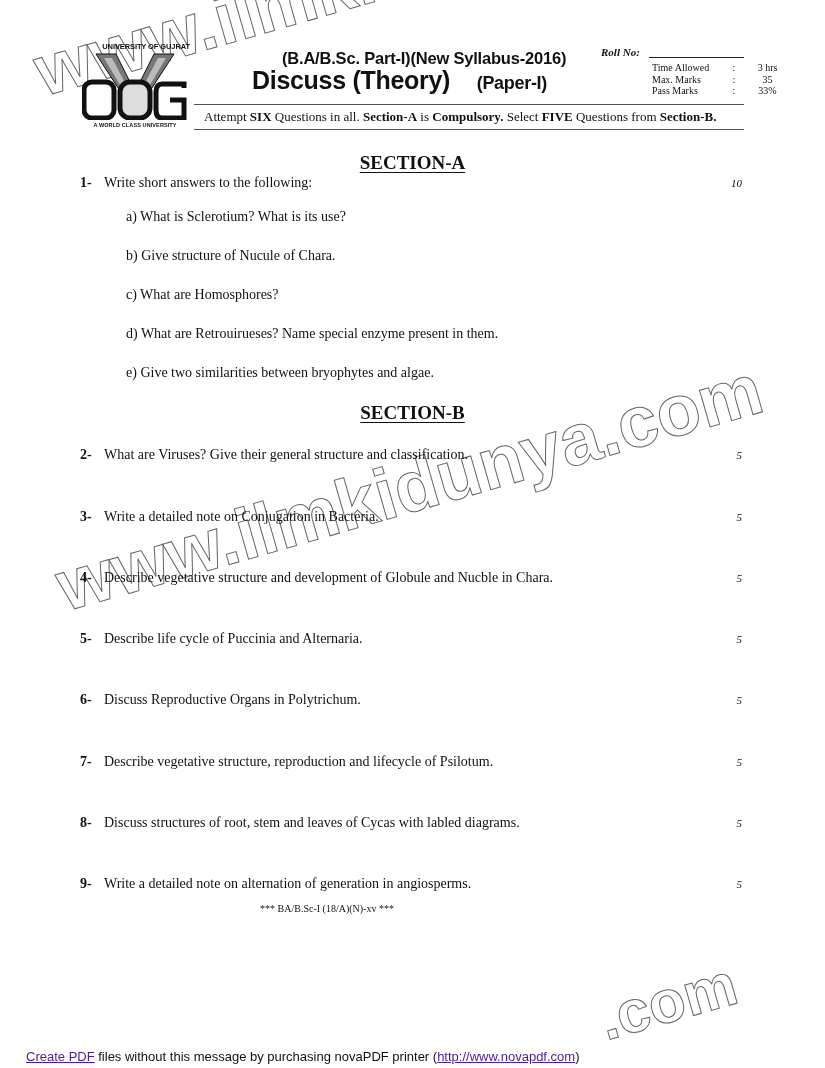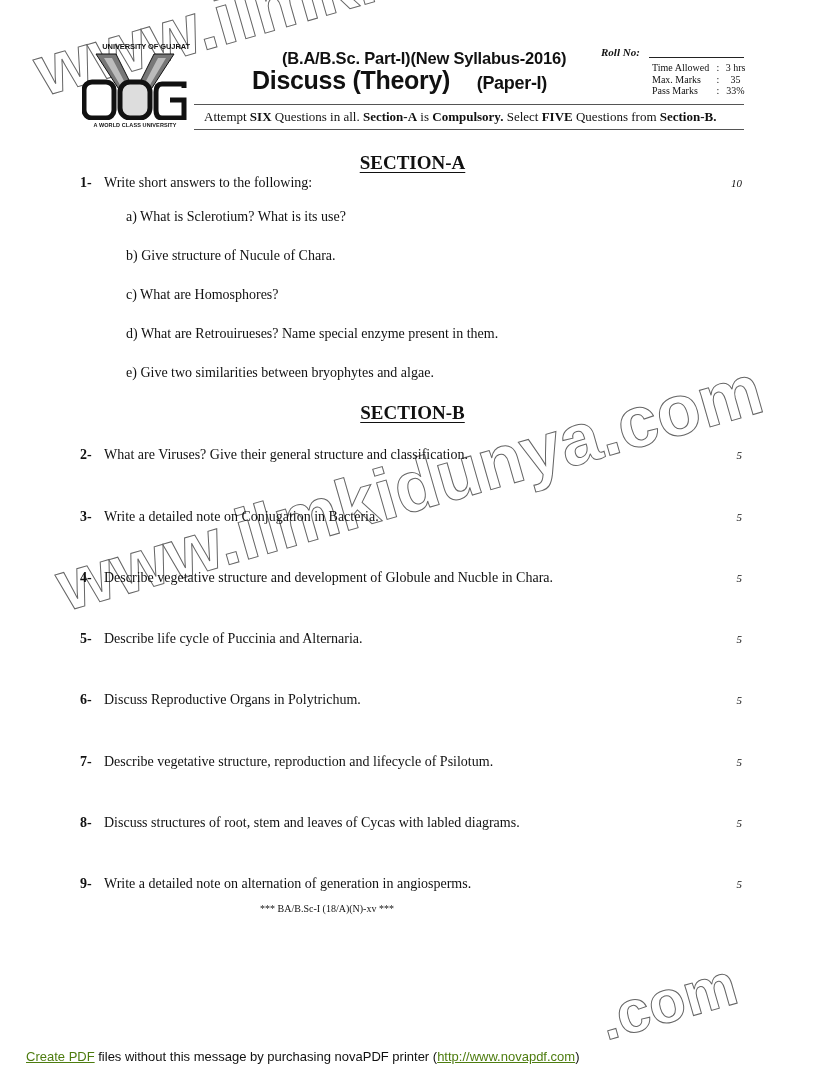--- a/index.html
+++ b/index.html
@@ -11,21 +11,21 @@
   .logo-mark { position: absolute; left: 2px; top: 10px; width: 106px; height: 68px; }
   .logo-bottom { position: absolute; left: 0; top: 80px; width: 110px; text-align: center; font-family: "Liberation Sans", sans-serif; font-size: 5.5px; font-weight: bold; letter-spacing: 0.1px; }
 
   .subtitle { position: absolute; left: 252px; top: 49px; font-family: "Liberation Sans", sans-serif; font-weight: bold; font-size: 16.5px; letter-spacing: -0.2px; margin-left: 30px; }
   .title { position: absolute; left: 252px; top: 66px; font-family: "Liberation Sans", sans-serif; font-weight: bold; font-size: 25px; letter-spacing: -0.3px; white-space: nowrap; }
   .title .paper { font-size: 18px; margin-left: 20px; }
 
   .roll { position: absolute; left: 601px; top: 46px; font-style: italic; font-weight: bold; font-size: 11px; }
   .roll-line { position: absolute; left: 649px; top: 57px; width: 95px; border-top: 1.5px solid #222; }
   .meta { position: absolute; left: 652px; top: 62px; font-size: 10px; line-height: 11.5px; }
-  .meta-row { display: flex; }
+  .meta-row { display: flex; gap: 16px; }
   .meta-row .k { width: 60px; }
   .meta-row .c { width: 12px; text-align: center; }
   .meta-row .v { width: 23px; text-align: center; }
 
   .rule { position: absolute; left: 194px; width: 550px; border-top: 1.5px solid #555; }
   .rule.r1 { top: 104px; }
   .rule.r2 { top: 129px; }
   .instructions { position: absolute; left: 204px; top: 109px; font-size: 13px; white-space: nowrap; text-align: right; }
   .instructions b { font-weight: bold; }
 
@@ -37,21 +37,21 @@
   .q { position: absolute; left: 80px; width: 662px; font-size: 14px; display: flex; }
   .q .num { font-weight: bold; width: 24px; }
   .q .text { flex: 1; }
   .q .marks { font-style: italic; font-size: 11px; width: 20px; text-align: right; padding-top: 2px; }
 
   .sub { position: absolute; left: 126px; font-size: 14px; }
 
   .footer-code { position: absolute; left: 0; width: 654px; top: 903px; text-align: center; font-size: 10px; }
 
   .nova { position: absolute; left: 26px; top: 1049px; font-family: "Liberation Sans", sans-serif; font-size: 13px; white-space: nowrap; }
-  .nova a { color: #4d7c0f; text-decoration: underline; text-align: center; }
+  .nova a { color: #4c1d95; text-decoration: underline; text-align: center; }
 
   
   .wm { position: absolute; font-family: "Liberation Sans", sans-serif; font-weight: bold; color: transparent; -webkit-text-stroke: 1px #666; white-space: nowrap; pointer-events: none; transform-origin: left bottom; }
   .wm1 { left: 48px; top: 30px; font-size: 72px; transform: rotate(-16deg); }
   .wm2 { left: 70px; top: 545px; font-size: 72px; transform: rotate(-16deg); }
   .wm3 { left: 610px; top: 985px; font-size: 60px; transform: rotate(-16deg); }
 </style>
 </head>
 <body>
 

